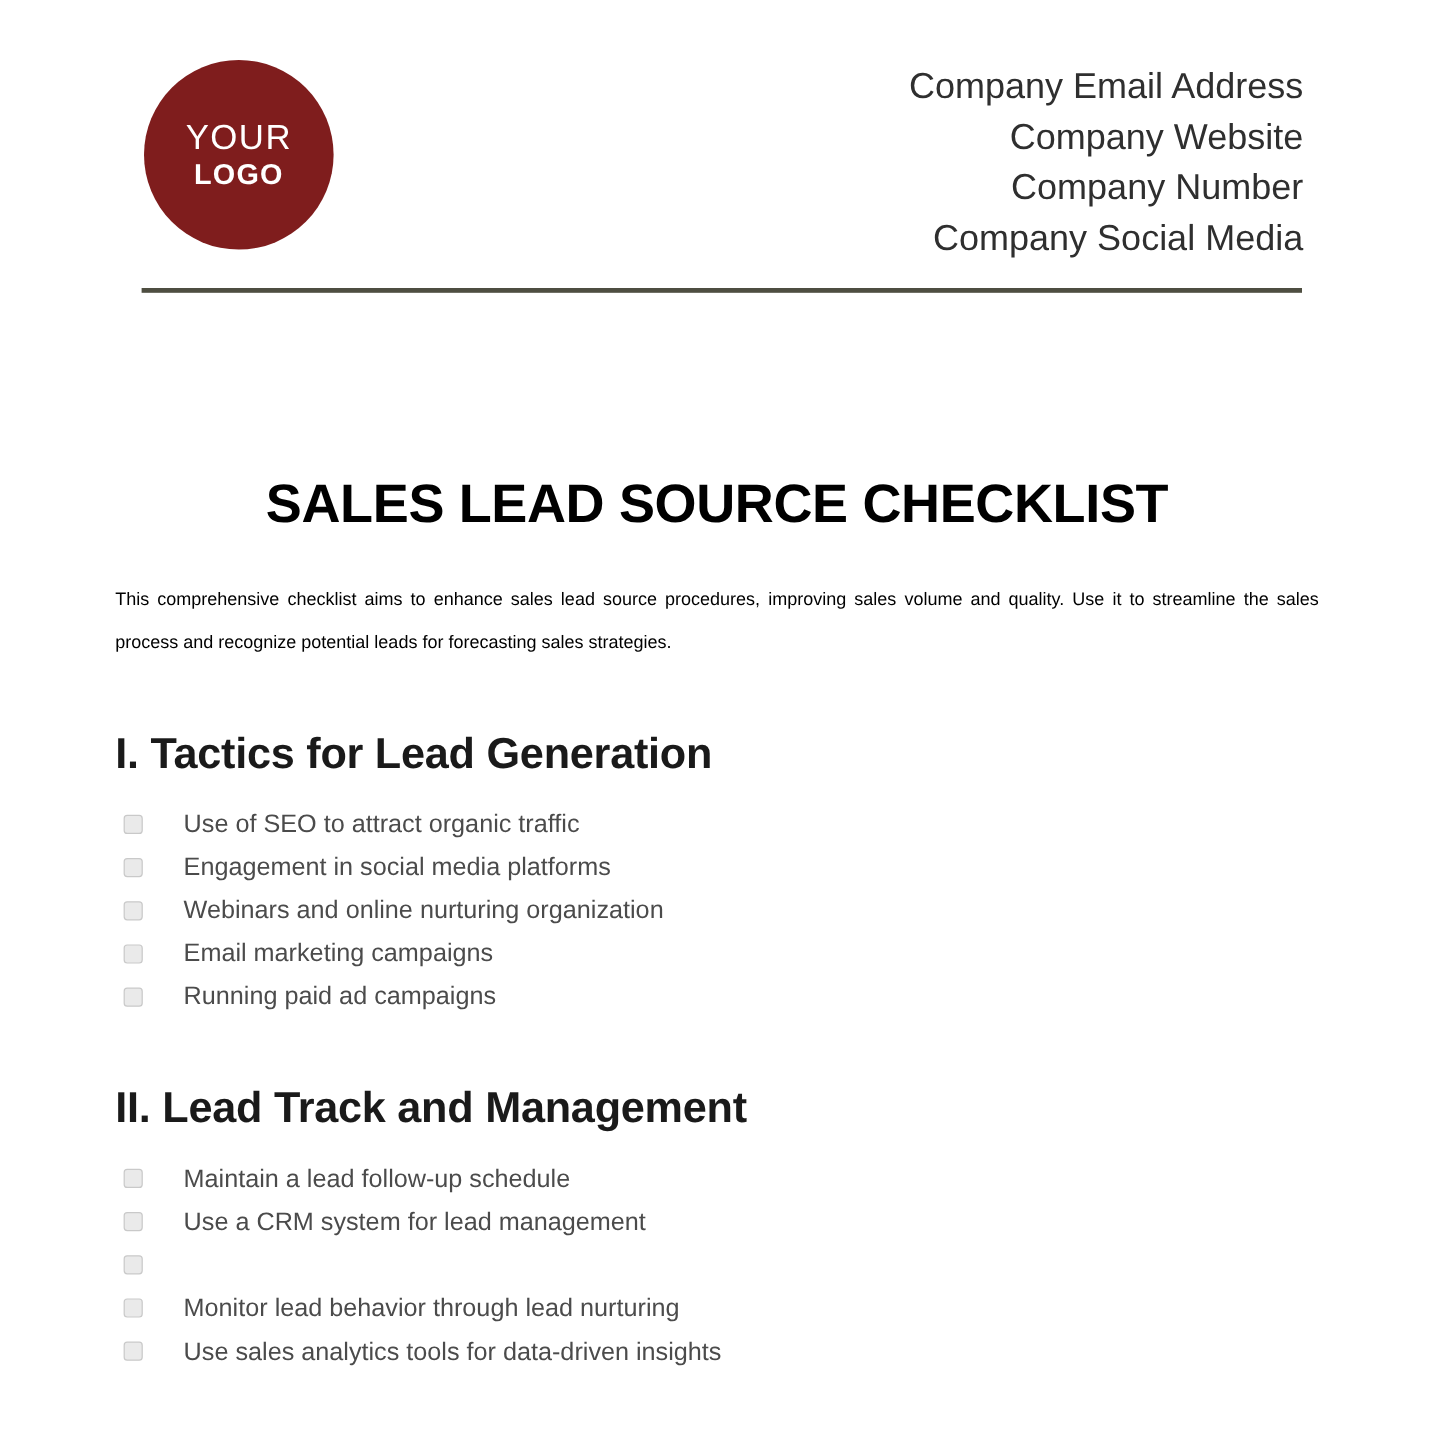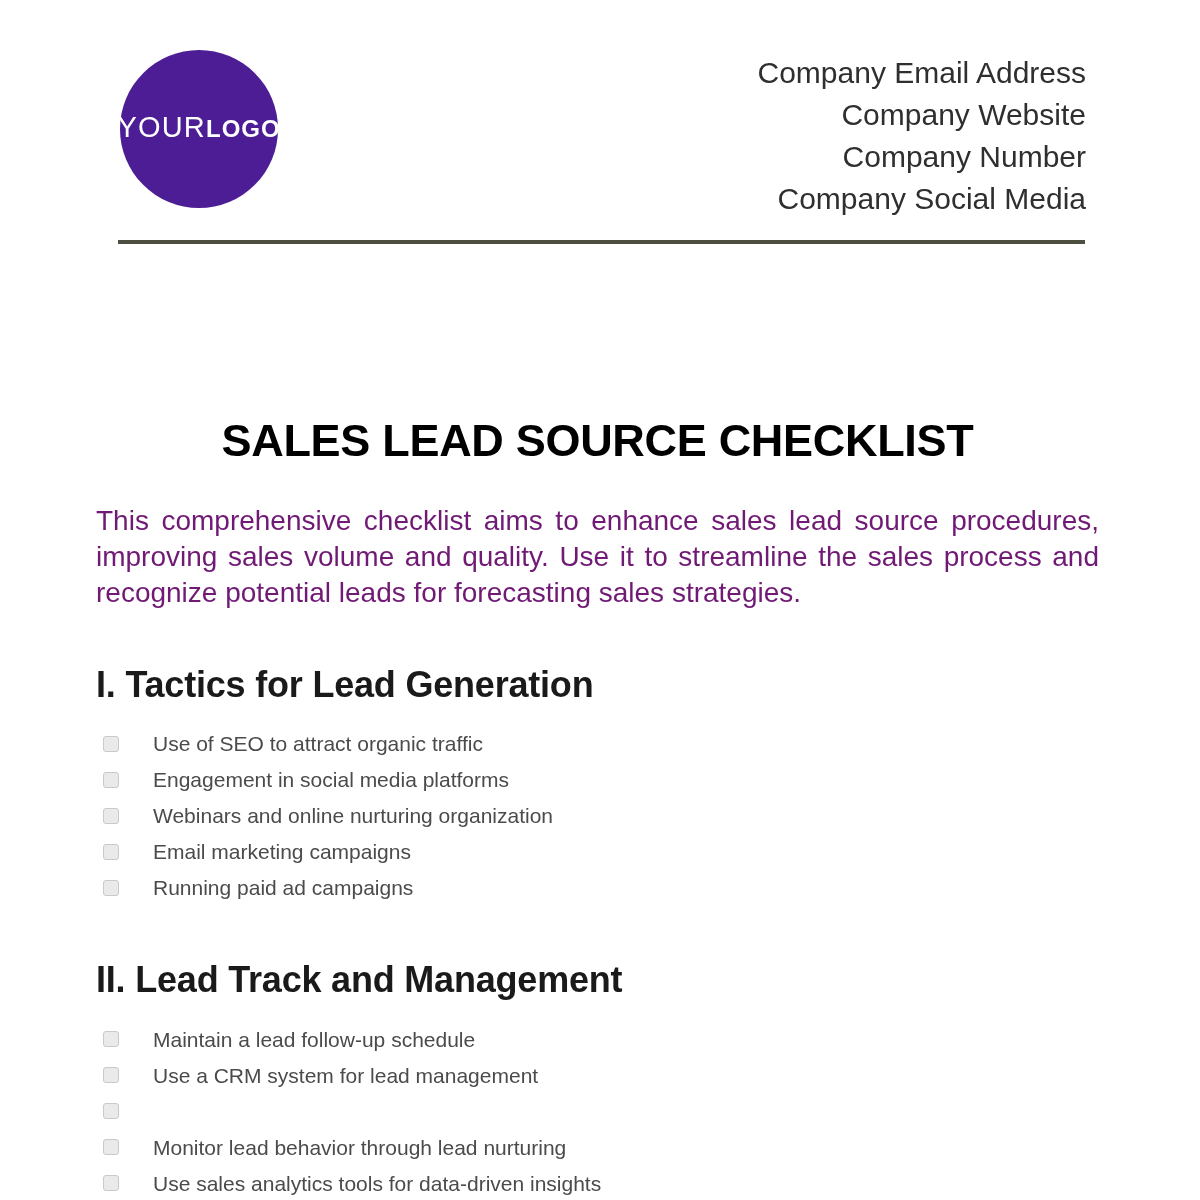--- a/index.html
+++ b/index.html
@@ -32,23 +32,23 @@
     height: 250px;
   }
 
   .logo-badge {
     position: absolute;
     left: 120px;
     top: 50px;
     width: 158px;
     height: 158px;
     border-radius: 50%;
-    background: #4c1d95;
+    background: #7f1d1d;
     display: flex;
-    flex-direction: row;
+    flex-direction: column;
     align-items: center;
     justify-content: center;
     line-height: 1;
   }
   .logo-line1 {
     color: #ffffff;
     font-size: 29px;
     font-weight: 400;
     letter-spacing: 1.2px;
     margin-bottom: 4px;
@@ -81,38 +81,38 @@
     top: 240px;
     width: 967px;
     height: 4px;
     background: #4e4e41;
   }
 
   
   .content {
     position: absolute;
     left: 96px;
-    top: 415px;
+    top: 394px;
     width: 1003px;
   }
 
   .doc-title {
     font-size: 45px;
     font-weight: 700;
     color: #000000;
     text-align: center;
     letter-spacing: -0.3px;
     margin: 0 0 36px 0;
     line-height: 1.15;
   }
 
   .intro-paragraph {
-    font-size: 28px;
+    font-size: 15px;
     line-height: 36px;
-    color: #701a75;
+    color: #000000;
     text-align: justify;
     margin: 0;
   }
 
   .section {
     margin-top: 52px;
   }
   .section-heading {
     font-size: 36px;
     font-weight: 700;

